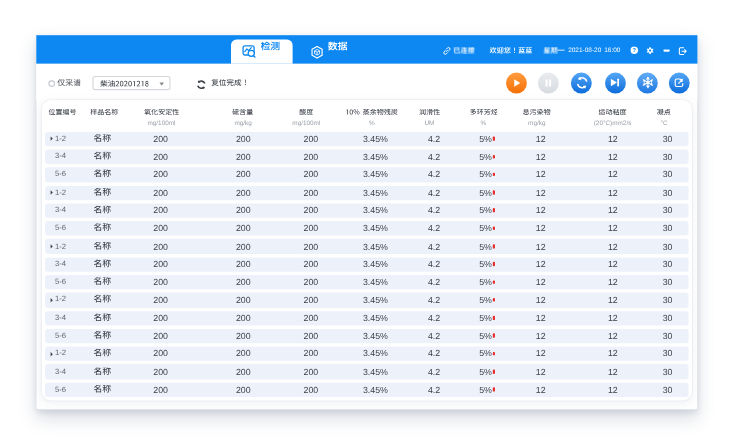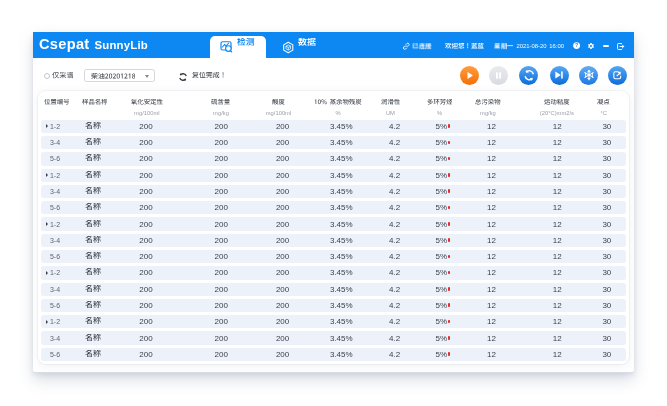--- a/index.html
+++ b/index.html
@@ -27,21 +27,20 @@
 .c{text-align:center;font-size:8px;color:#3a3f47}
 .pos{font-size:7px;color:#60646c;position:relative}
 .blt{position:absolute;left:5.3px;top:50%;transform:translateY(-50%);width:0;height:0;
  border-left:2.8px solid #3a3f47;border-top:2px solid transparent;border-bottom:2px solid transparent}
 .red{display:inline-block;width:1.6px;height:3.6px;background:#e62e2e;border-radius:.8px;
  margin-left:1px;vertical-align:1px}
 .bi{display:flex;align-items:center;justify-content:center;position:absolute}
 </style></head><body>
 <div id="win">
     <div id="bar"></div>
-    <div class="abs" id="logo">Csepat<span>SunnyLib</span></div>
     <div class="abs tab" id="tab1">
       <svg width="13" height="13.5" viewBox="0 0 26 27">
         <rect x="2" y="3.5" width="20" height="16.5" rx="3" fill="none" stroke="#0d88f2" stroke-width="2.4"></rect>
         <polyline points="5,14 9,9 12,12 17,6.5" fill="none" stroke="#0d88f2" stroke-width="2.2" stroke-linecap="round" stroke-linejoin="round"></polyline>
         <circle cx="16.8" cy="17" r="5.6" fill="#fff" stroke="#0d88f2" stroke-width="2.3"></circle>
         <line x1="20.5" y1="21" x2="23.3" y2="23.8" stroke="#0d88f2" stroke-width="2.6" stroke-linecap="round"></line>
       </svg>
       <span style="margin-left:4px"><svg class="t" width="17.6" height="8.8" style="vertical-align:top">
           <g fill="#0d88f2" transform="translate(0,6.86) scale(0.0088,-0.0088)">
             <use href="#b68c0" x="0"></use>

